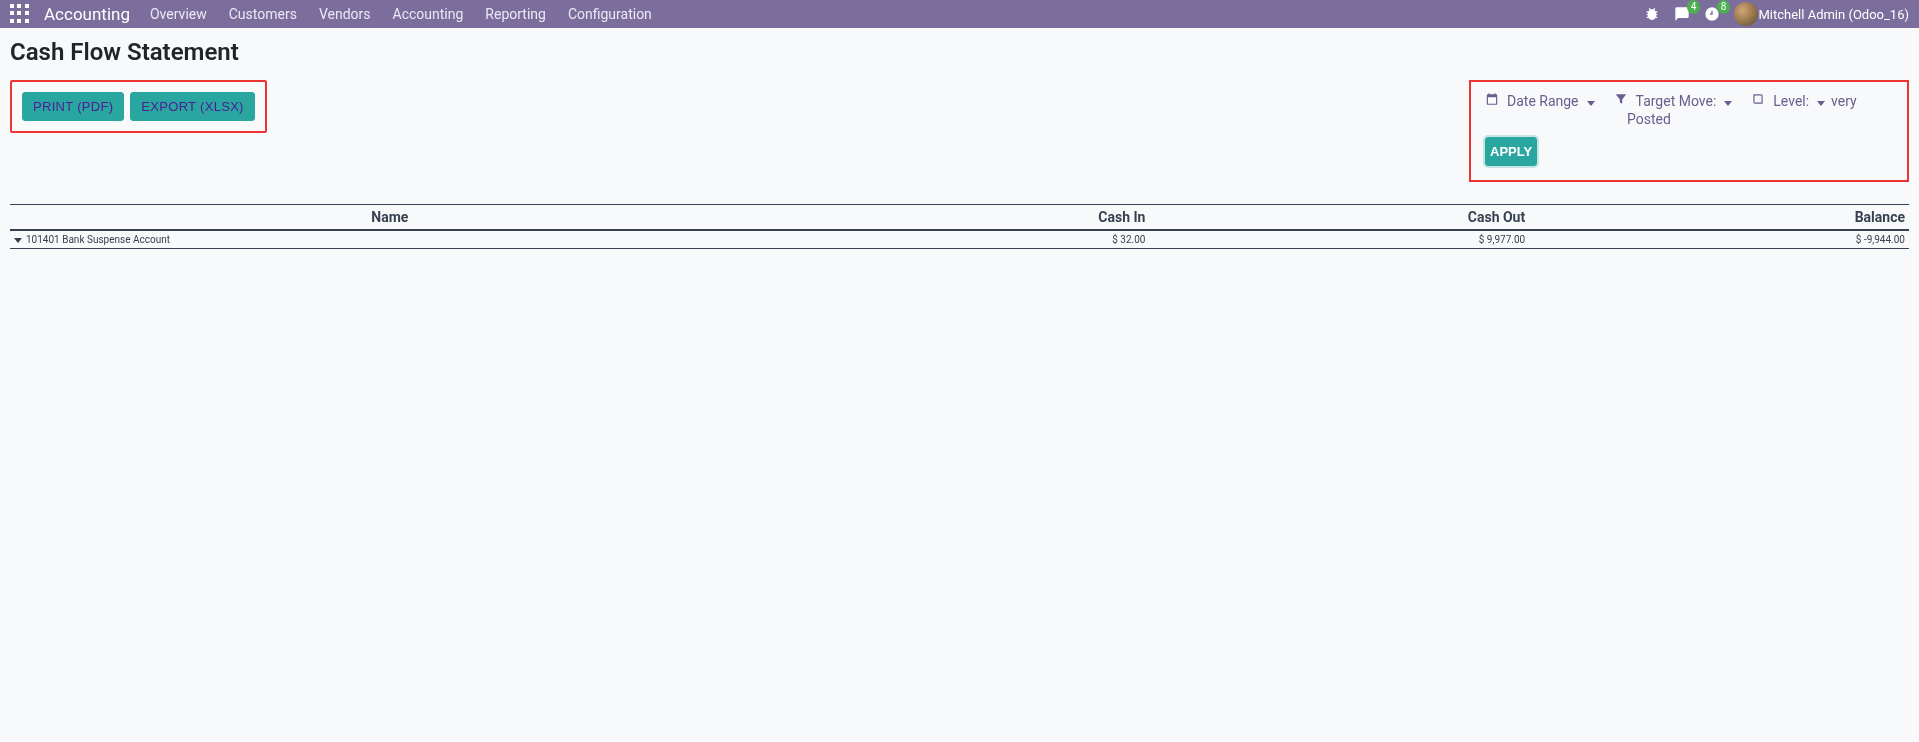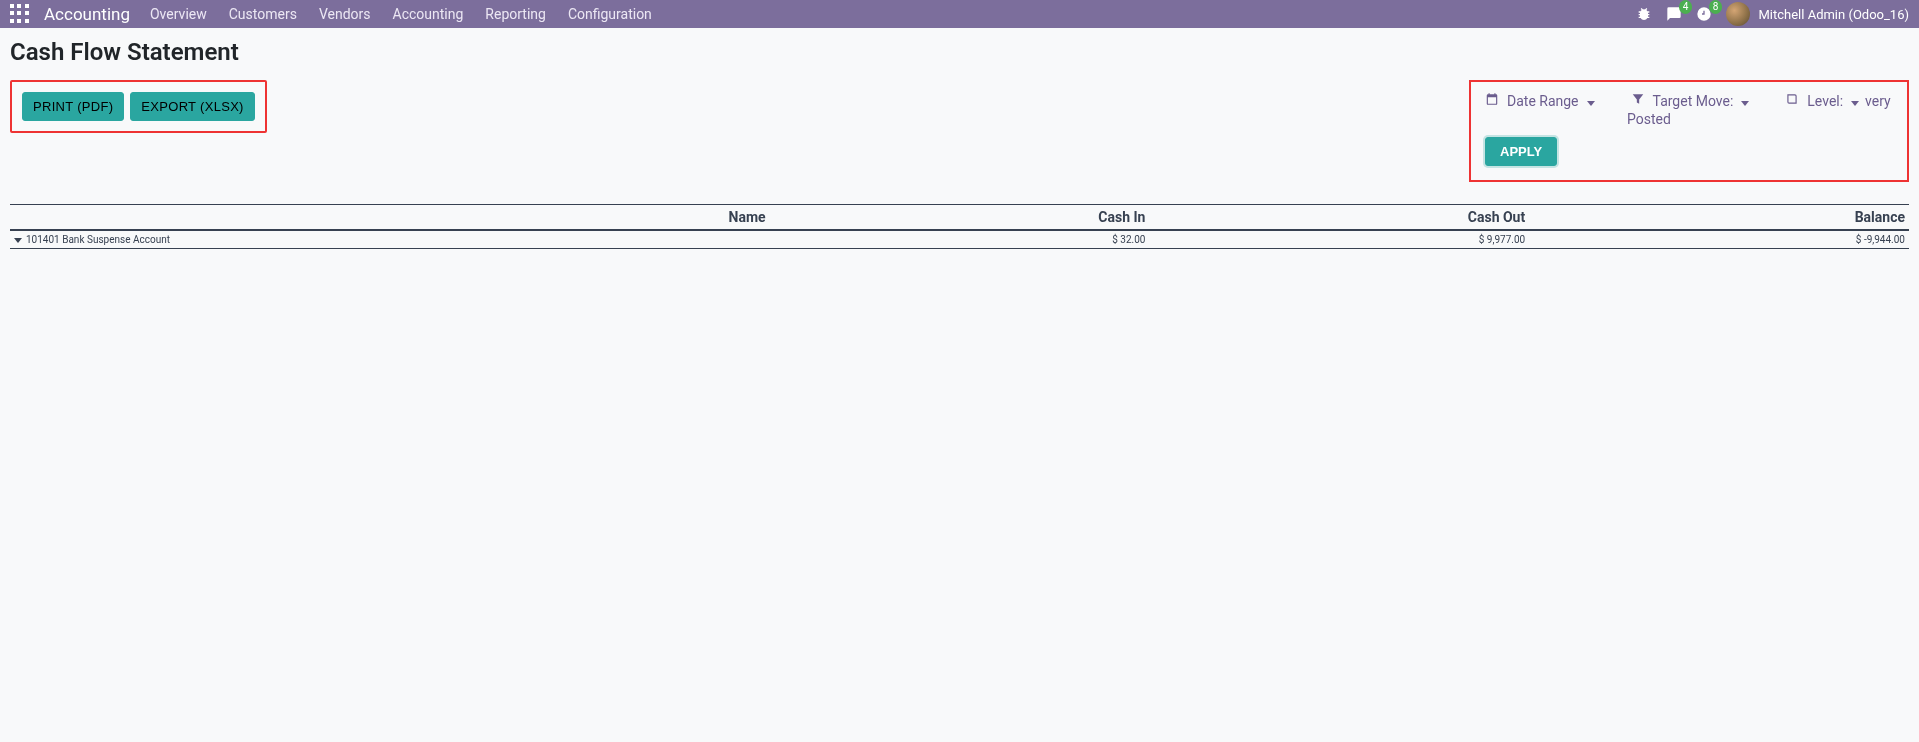--- a/index.html
+++ b/index.html
@@ -43,21 +43,21 @@
       top: -6px; right: -10px;
       background: #4caf50;
       color: #fff;
       border-radius: 8px;
       font-size: 10px;
       padding: 0 4px;
       min-width: 12px;
       text-align: center;
       line-height: 14px;
     }
-    .user-area { display: flex; align-items: center; gap: 8px; cursor: pointer; }
+    .user-area { display: flex; align-items: center; gap: 0; cursor: pointer; }
     .avatar {
       width: 24px; height: 24px;
       border-radius: 50%;
       background: radial-gradient(circle at 35% 35%, #d4a574 0%, #8b6f47 60%, #564832 100%);
     }
     .user-name { color: #fff; font-size: 13px; }
     .content {
       padding: 10px 10px 0 10px;
     }
     .page-title {
@@ -73,39 +73,39 @@
     }
     .btn-group {
       border: 2.5px solid #e33;
       padding: 10px 10px;
       display: inline-flex;
       gap: 6px;
       border-radius: 2px;
     }
     .btn-primary {
       background: #2aa6a0;
-      color: #000000;
+      color: #4c1d95;
       border: 1px solid #2aa6a0;
       padding: 6px 10px;
       font-size: 13px;
       cursor: pointer;
       border-radius: 3px;
       letter-spacing: 0.3px;
     }
     .filter-panel {
       margin-left: auto;
       border: 2.5px solid #e33;
       padding: 10px 14px 14px 14px;
       width: 440px;
       color: #6b5d8e;
       font-size: 14px;
     }
     .filter-row {
       display: flex;
-      gap: 36px;
+      gap: 19px;
       flex-wrap: wrap;
     }
     .filter-item {
       display: inline-flex;
       align-items: baseline;
       gap: 6px;
       cursor: pointer;
     }
     .filter-item .fi-label { color: #6b5d8e; }
     .filter-value-line {
@@ -119,34 +119,34 @@
       border-right: 4px solid transparent;
       border-top: 5px solid #6b5d8e;
       margin-left: 2px;
       vertical-align: middle;
     }
     .apply-btn {
       margin-top: 10px;
       background: #2aa6a0;
       color: #fff;
       border: 1px solid #2aa6a0;
-      padding: 6px 14px;
+      padding: 6px 4px;
       font-size: 13px;
       font-weight: 600;
       cursor: pointer;
       border-radius: 3px;
       box-shadow: 0 0 0 2px rgba(42,166,160,0.25);
     }
     .data-table {
       width: 100%;
       border-collapse: collapse;
       margin-top: 22px;
     }
     .data-table th {
-      text-align: right;
+      text-align: center;
       font-weight: 700;
       color: #374151;
       padding: 4px 4px;
       border-top: 1px solid #374151;
       border-bottom: 2px solid #374151;
       font-size: 14px;
     }
     .data-table th.num, .data-table td.num { text-align: right; }
     .data-table td {
       padding: 3px 4px;

